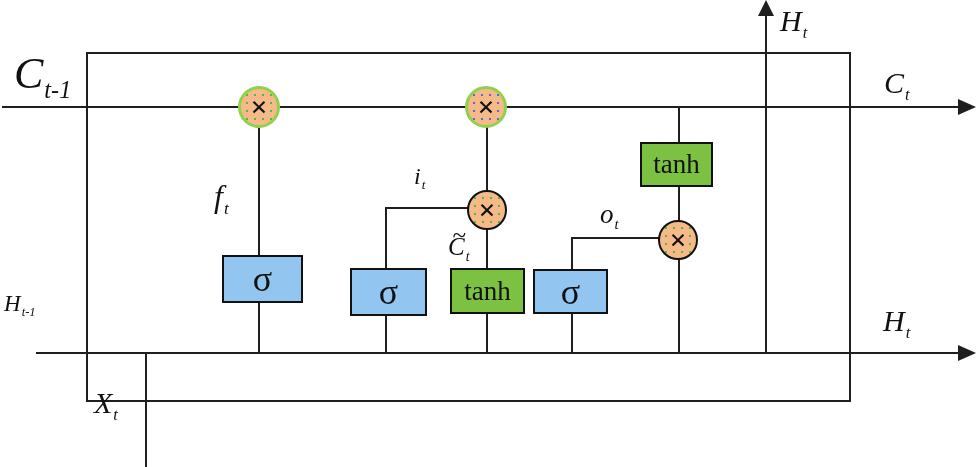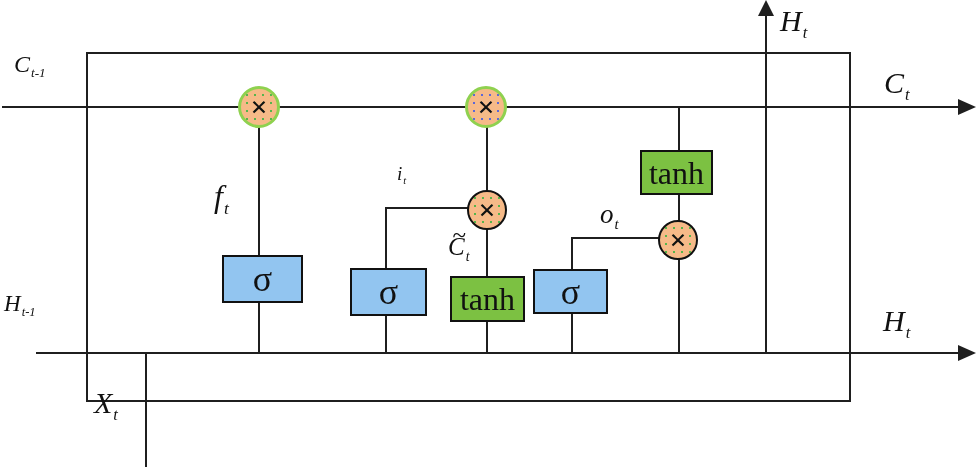--- a/index.html
+++ b/index.html
@@ -15,21 +15,21 @@
   .arrow{position:absolute;width:0;height:0;z-index:2;}
   .arrow.right{border-top:8px solid transparent;border-bottom:8px solid transparent;
     border-left:18px solid var(--line,#1f1f1f);}
   .arrow.up{border-left:8px solid transparent;border-right:8px solid transparent;
     border-bottom:16px solid var(--line,#1f1f1f);}
   .gate{
     position:absolute;z-index:3;display:flex;align-items:center;justify-content:center;
     border:2px solid #111;box-sizing:border-box;line-height:1;
   }
   .gate.sigma{background:var(--sigma-fill,#92C5F0);font-size:36px;}
-  .gate.tanh{background:var(--tanh-fill,#7CC142);font-size:32px;margin-top:8px;}
+  .gate.tanh{background:var(--tanh-fill,#7CC142);font-size:27px;}
   .mult{
     position:absolute;z-index:3;border-radius:50%;box-sizing:border-box;
     display:flex;align-items:center;justify-content:center;
     background-color:var(--node-fill,#F6BA88);
     background-size:8px 8px;background-position:2px 2px;
     font-size:30px;font-weight:bold;line-height:1;color:#111;
   }
   .mult.border-green{border:3px solid var(--node-border-green,#8FD14F);}
   .mult.border-dark{border:2.5px solid var(--node-border-dark,#111);}
   .mult.dots-green{background-image:radial-gradient(circle,var(--dot-green,#55B54B) 1.2px,transparent 1.4px);}
@@ -66,42 +66,42 @@
   <div class="gate sigma" style="left:350px;top:268px;width:77px;height:48px">σ</div>
   <div class="gate tanh" style="left:450px;top:268px;width:75px;height:46px">tanh</div>
   <div class="gate sigma" style="left:533px;top:269px;width:75px;height:45px">σ</div>
   <div class="gate tanh" style="left:640px;top:142px;width:73px;height:45px">tanh</div>
 
   <div class="mult border-green dots-green" style="left:238px;top:86px;width:42px;height:42px">×</div>
   <div class="mult border-green dots-blue" style="left:465px;top:86px;width:42px;height:42px">×</div>
   <div class="mult border-dark dots-green" style="left:467px;top:190px;width:40px;height:40px">×</div>
   <div class="mult border-dark dots-green" style="left:658px;top:220px;width:40px;height:40px">×</div>
 
-  <div class="lbl" style="left:14px;top:52px;font-size:24px">
+  <div class="lbl" style="left:14px;top:52px;font-size:44px">
     <span>C</span><span class="sub">t-1</span>
   </div>
   <div class="lbl" style="left:884px;top:68px;font-size:30px">
     <span>C</span><span class="sub">t</span>
   </div>
   <div class="lbl" style="left:780px;top:6px;font-size:30px">
     <span>H</span><span class="sub">t</span>
   </div>
   <div class="lbl" style="left:883px;top:306px;font-size:30px">
     <span>H</span><span class="sub">t</span>
   </div>
   <div class="lbl" style="left:4px;top:292px;font-size:23px">
     <span>H</span><span class="sub">t-1</span>
   </div>
   <div class="lbl" style="left:94px;top:388px;font-size:30px">
     <span>X</span><span class="sub">t</span>
   </div>
   <div class="lbl" style="left:214px;top:180px;font-size:32px">
     <span>f</span><span class="sub">t</span>
   </div>
-  <div class="lbl" style="left:397px;top:164px;font-size:19px">
+  <div class="lbl" style="left:414px;top:164px;font-size:24px">
     <span>i</span><span class="sub">t</span>
   </div>
   <div class="lbl" style="left:600px;top:201px;font-size:27px">
     <span>o</span><span class="sub">t</span>
   </div>
   <div class="lbl" style="left:448px;top:234px;font-size:25px">
     <span class="tilde">~</span><span>C</span><span class="sub">t</span>
   </div>
 
 </div>

